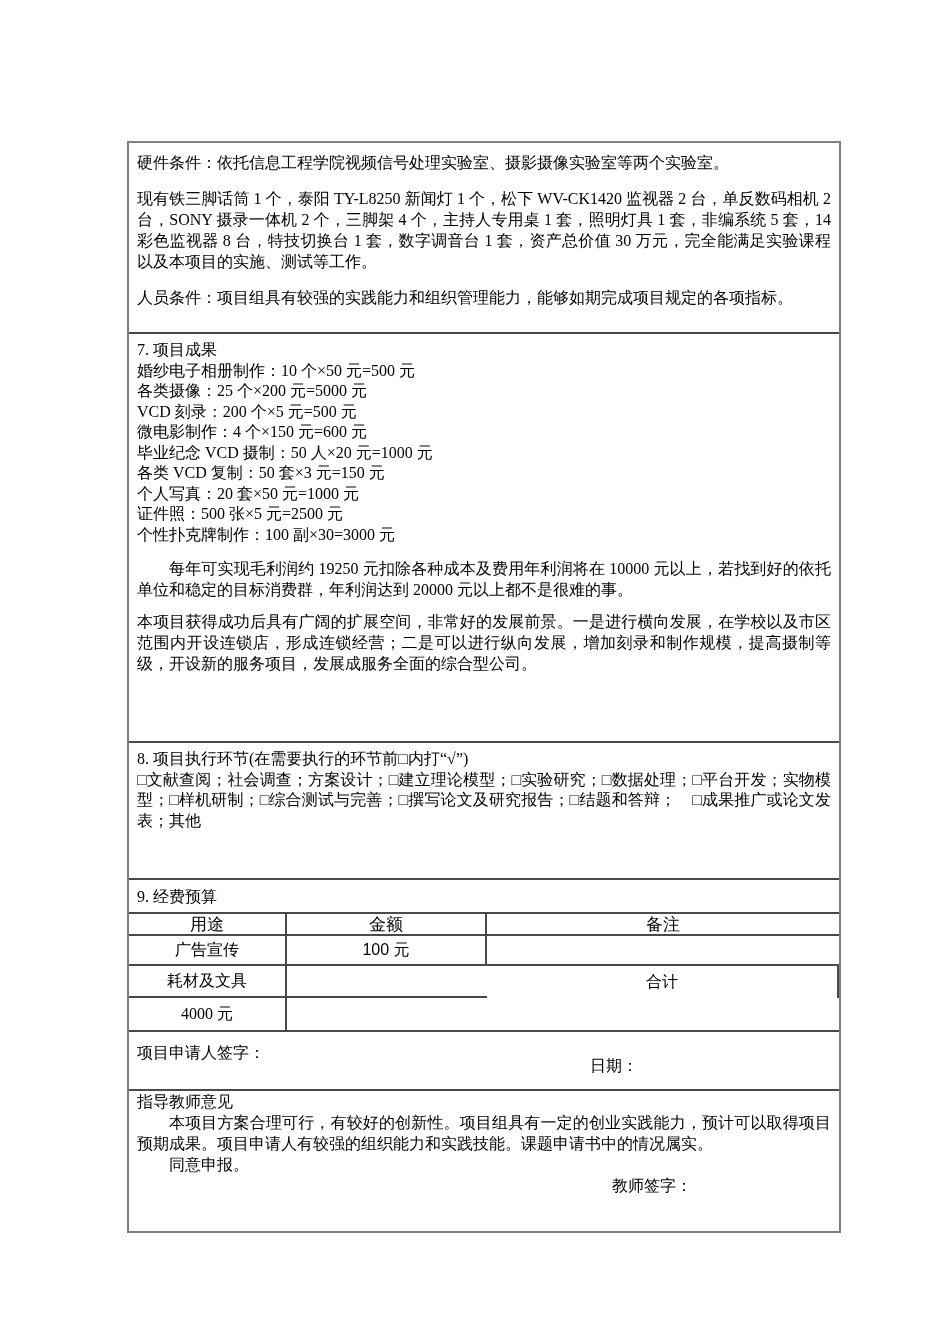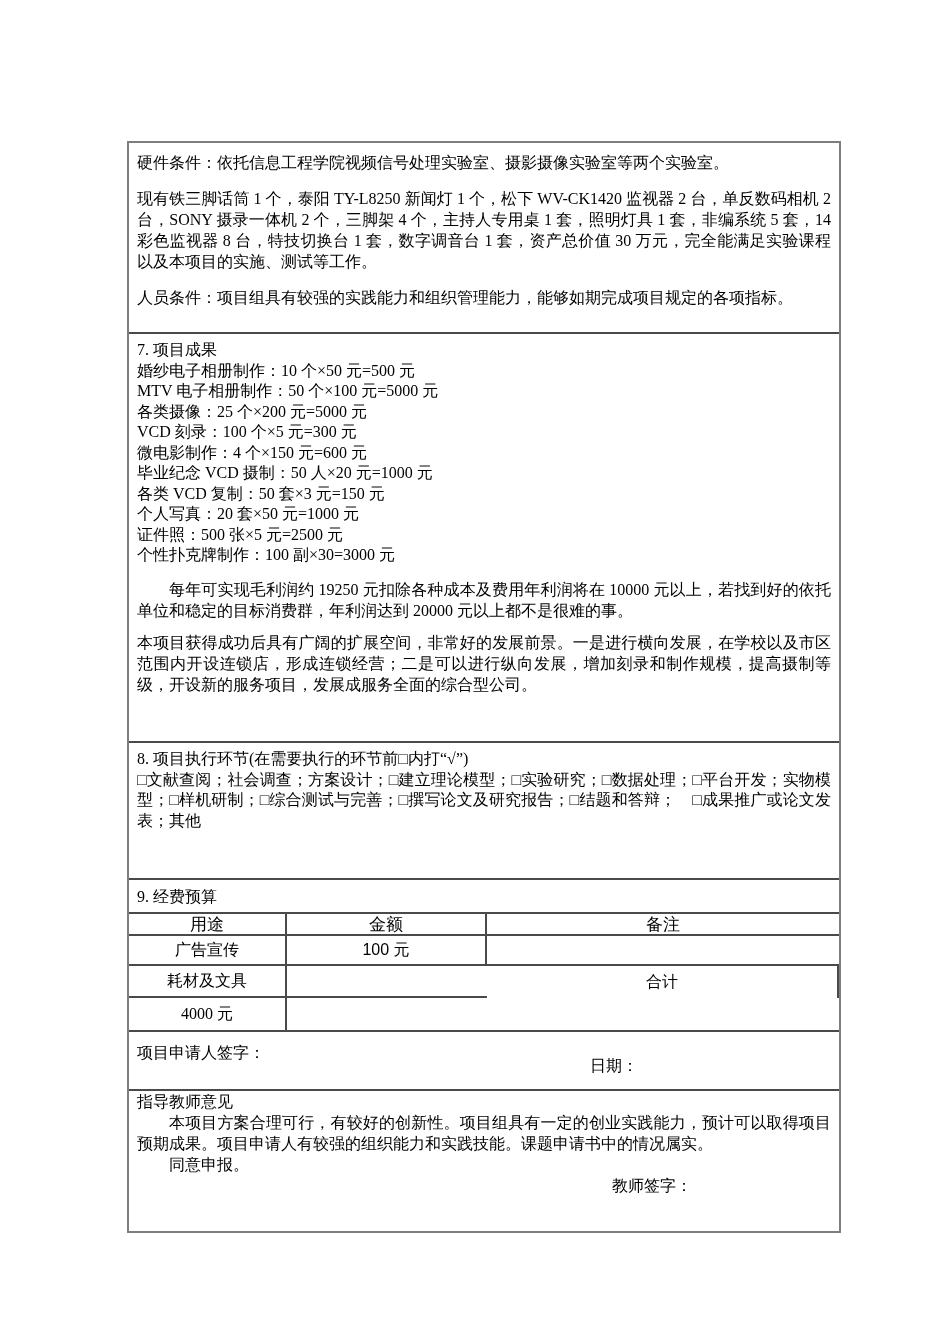--- a/index.html
+++ b/index.html
@@ -89,23 +89,22 @@
 
   <div class="sec sec-conditions">
     <p>硬件条件：依托信息工程学院视频信号处理实验室、摄影摄像实验室等两个实验室。</p>
     <p>现有铁三脚话筒 1 个，泰阳 TY-L8250 新闻灯 1 个，松下 WV-CK1420 监视器 2 台，单反数码相机 2 台，SONY 摄录一体机 2 个，三脚架 4 个，主持人专用桌 1 套，照明灯具 1 套，非编系统 5 套，14 彩色监视器 8 台，特技切换台 1 套，数字调音台 1 套，资产总价值 30 万元，完全能满足实验课程以及本项目的实施、测试等工作。</p>
     <p>人员条件：项目组具有较强的实践能力和组织管理能力，能够如期完成项目规定的各项指标。</p>
   </div>
 
   <div class="sec sec-results">
     <div class="line">7. 项目成果</div>
     <div class="line">婚纱电子相册制作：10 个×50 元=500 元</div>
-    <div class="line">MTV 电子相册制作：50 个×100 元=5000 元</div>
     <div class="line">各类摄像：25 个×200 元=5000 元</div>
-    <div class="line">VCD 刻录：100 个×5 元=300 元</div>
+    <div class="line">VCD 刻录：200 个×5 元=500 元</div>
     <div class="line">微电影制作：4 个×150 元=600 元</div>
     <div class="line">毕业纪念 VCD 摄制：50 人×20 元=1000 元</div>
     <div class="line">各类 VCD 复制：50 套×3 元=150 元</div>
     <div class="line">个人写真：20 套×50 元=1000 元</div>
     <div class="line">证件照：500 张×5 元=2500 元</div>
     <div class="line">个性扑克牌制作：100 副×30=3000 元</div>
     <p class="para-profit">每年可实现毛利润约 19250 元扣除各种成本及费用年利润将在 10000 元以上，若找到好的依托单位和稳定的目标消费群，年利润达到 20000 元以上都不是很难的事。</p>
     <p class="para-expansion">本项目获得成功后具有广阔的扩展空间，非常好的发展前景。一是进行横向发展，在学校以及市区范围内开设连锁店，形成连锁经营；二是可以进行纵向发展，增加刻录和制作规模，提高摄制等级，开设新的服务项目，发展成服务全面的综合型公司。</p>
   </div>
 

